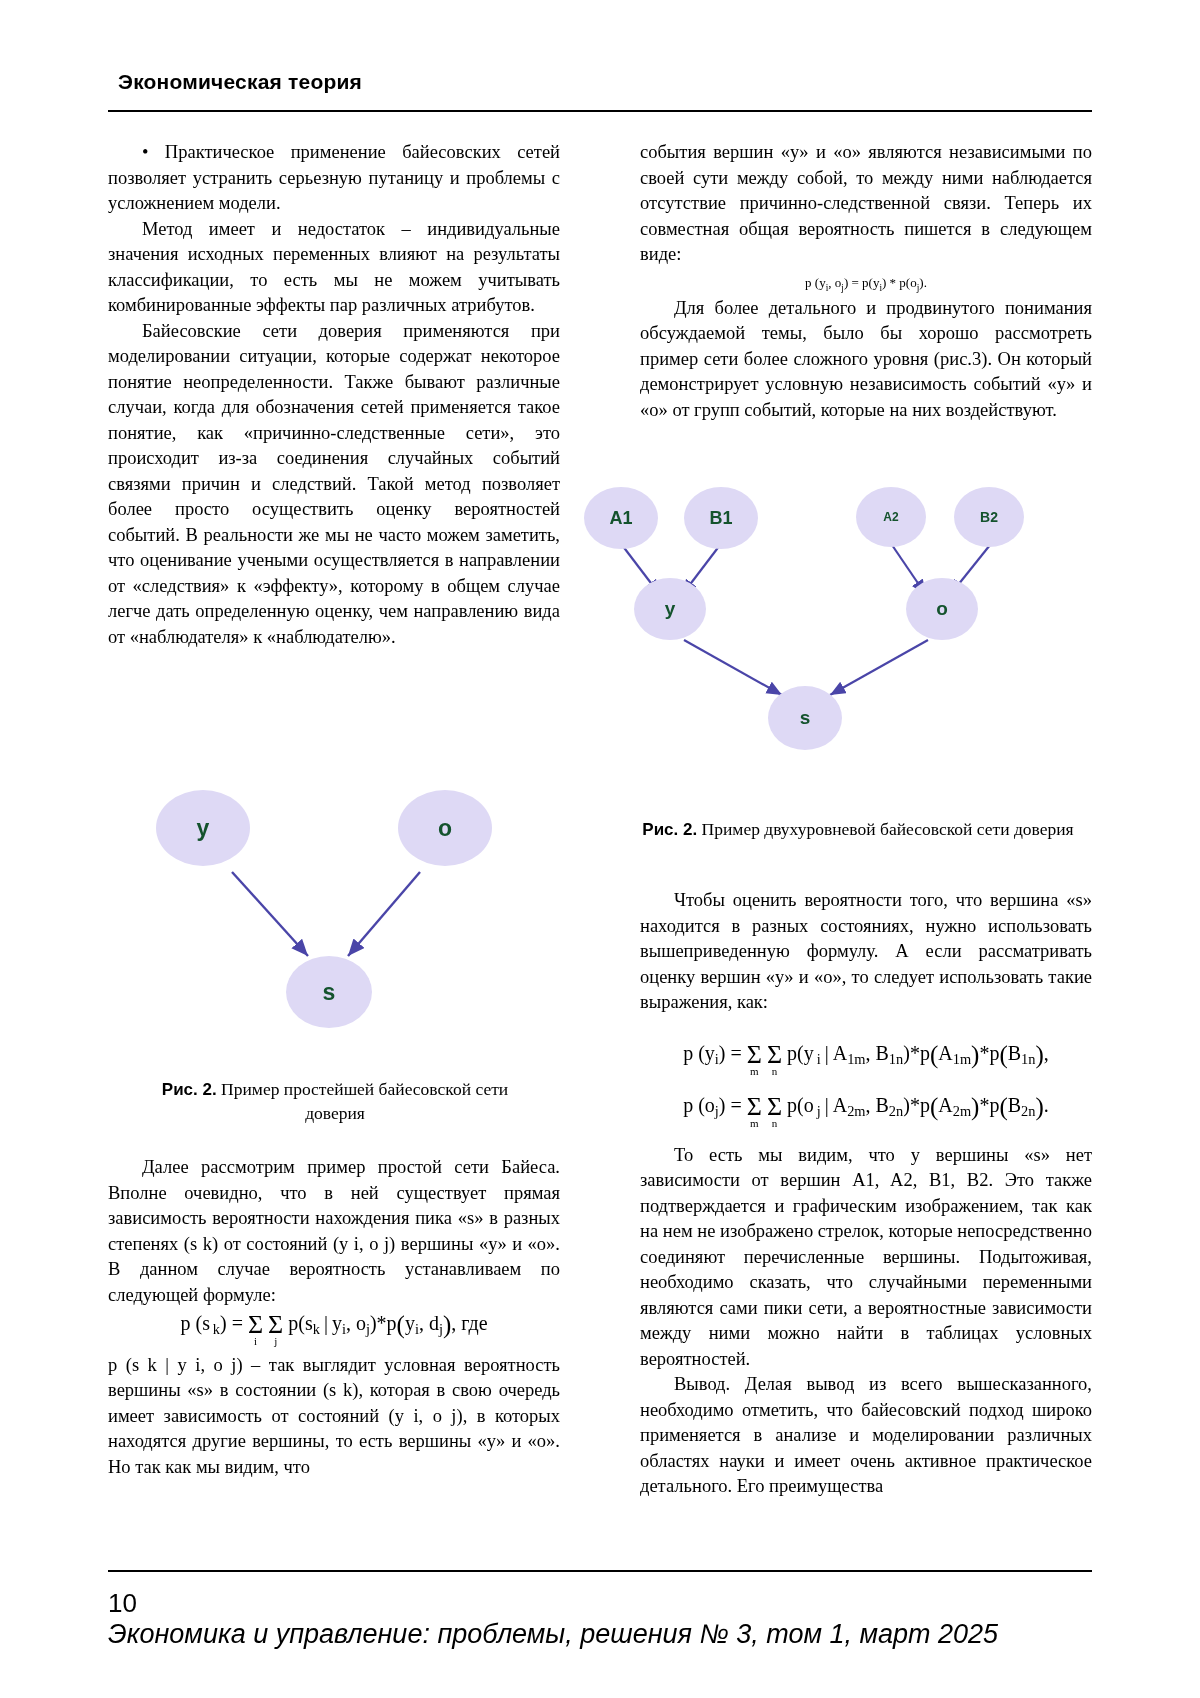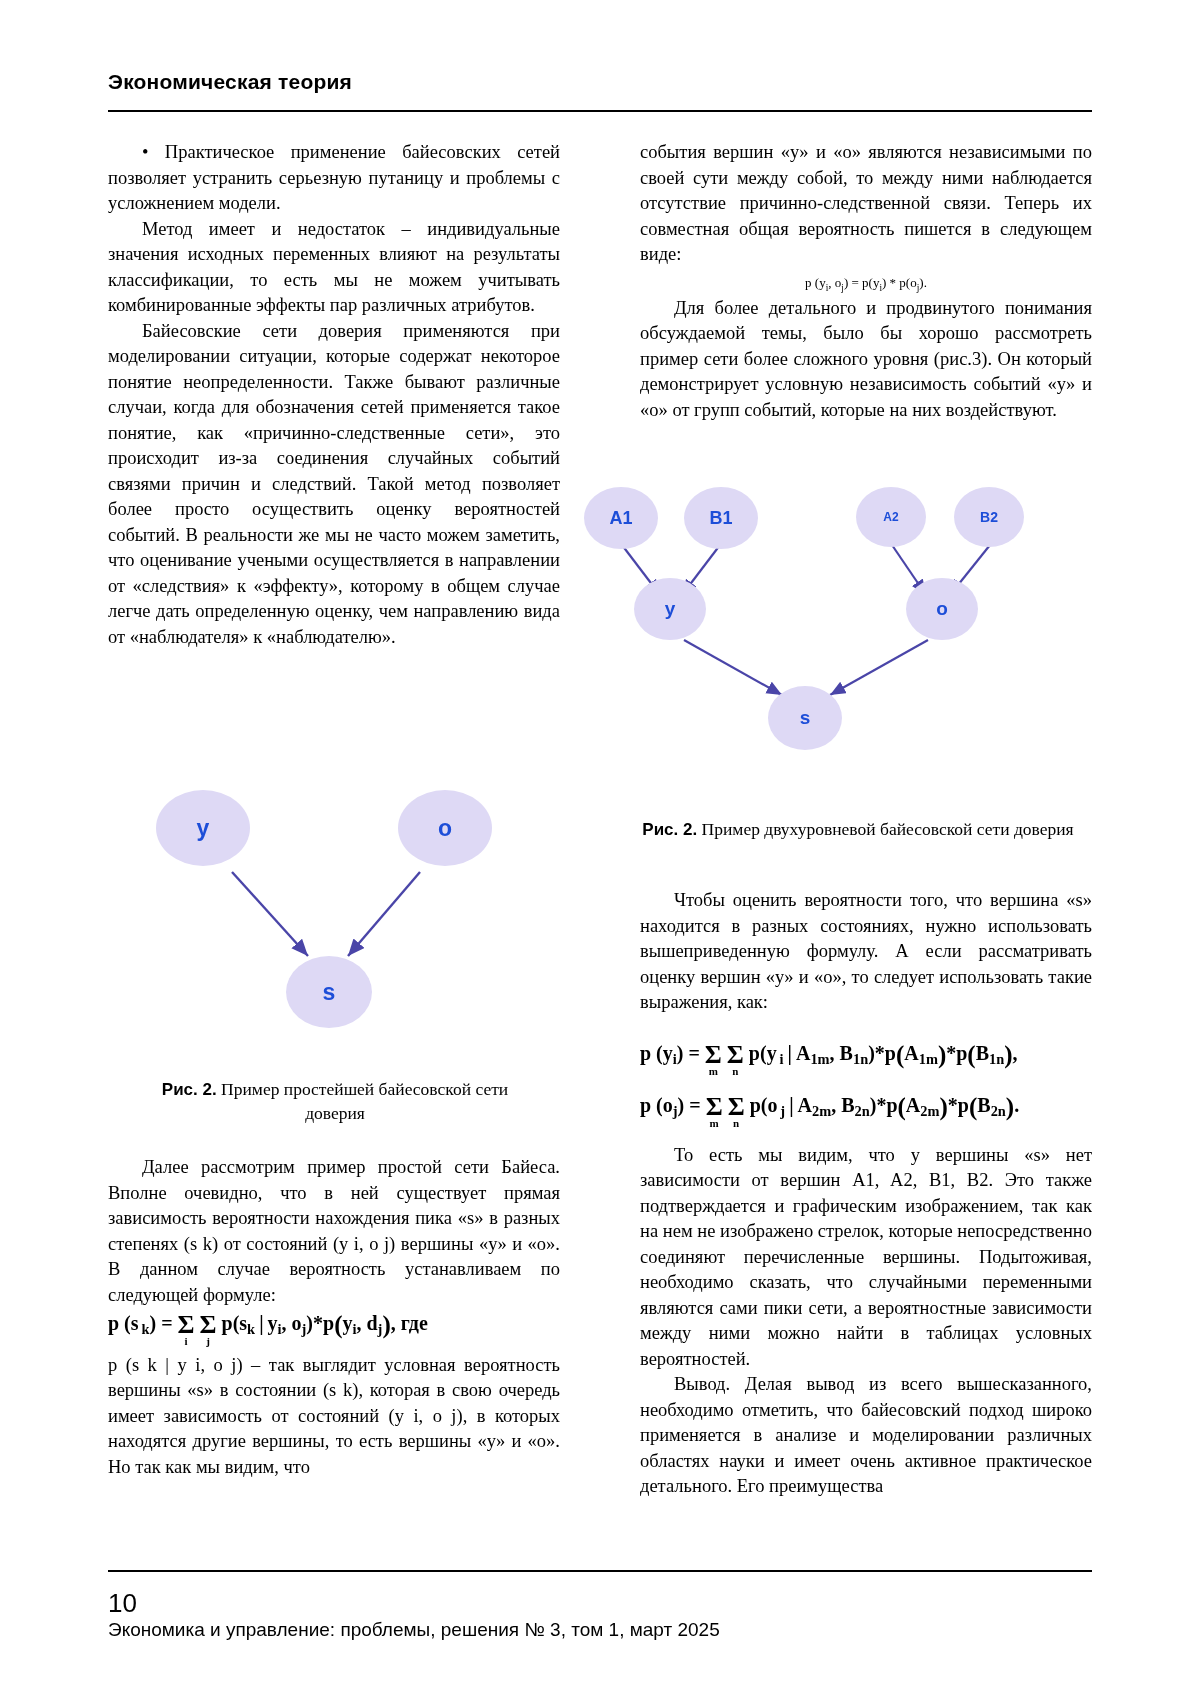--- a/index.html
+++ b/index.html
@@ -28,20 +28,21 @@
     left: 108px;
     top: 70px;
     width: 984px;
   }
   .header-title {
     font-family: "Liberation Sans", sans-serif;
     font-weight: bold;
     font-size: 21px;
     letter-spacing: 0.2px;
     color: #000;
+    margin-left: 10px;
   }
   .header-rule {
     position: absolute;
     left: 108px;
     top: 110px;
     width: 984px;
     height: 2px;
     background: #000;
   }
   
@@ -63,24 +64,25 @@
     flex-direction: column;
   }
   .footer-page {
     font-family: "Liberation Sans", sans-serif;
     font-size: 26px;
     font-weight: normal;
     width: 90px;
   }
   .footer-text {
     font-family: "Liberation Sans", sans-serif;
-    font-size: 19px;
+    font-size: 27px;
     flex: 1;
     text-align: center;
     padding-right: 20px;
+    font-style: italic;
   }
   
   .col {
     position: absolute;
     top: 140px;
     width: 452px;
     font-size: 18.5px;
     line-height: 1.38;
     text-align: justify;
     text-justify: inter-word;
@@ -107,36 +109,36 @@
   .fig-wrap { position: absolute; }
   .node {
     position: absolute;
     border-radius: 50%;
     background: #ded9f5;
     display: flex;
     align-items: center;
     justify-content: center;
     font-family: "Liberation Sans", sans-serif;
     font-weight: bold;
-    color: #1d4ed8;
+    color: #14532d;
   }
   .fig-caption {
     position: absolute;
     text-align: center;
     font-size: 17.5px;
     line-height: 1.35;
   }
   .fig-caption b { font-family: "Liberation Sans", sans-serif; font-size: 17px; }
 
   
   .math-block {
+    text-align: center;
     font-size: 20px;
     margin: 0 0 10px 0;
     text-indent: 0;
-    font-weight: bold;
   }
   .sum {
     display: inline-block;
     position: relative;
     font-size: 26px;
     line-height: 0.8;
     vertical-align: middle;
   }
   .sum .lim {
     position: absolute;

